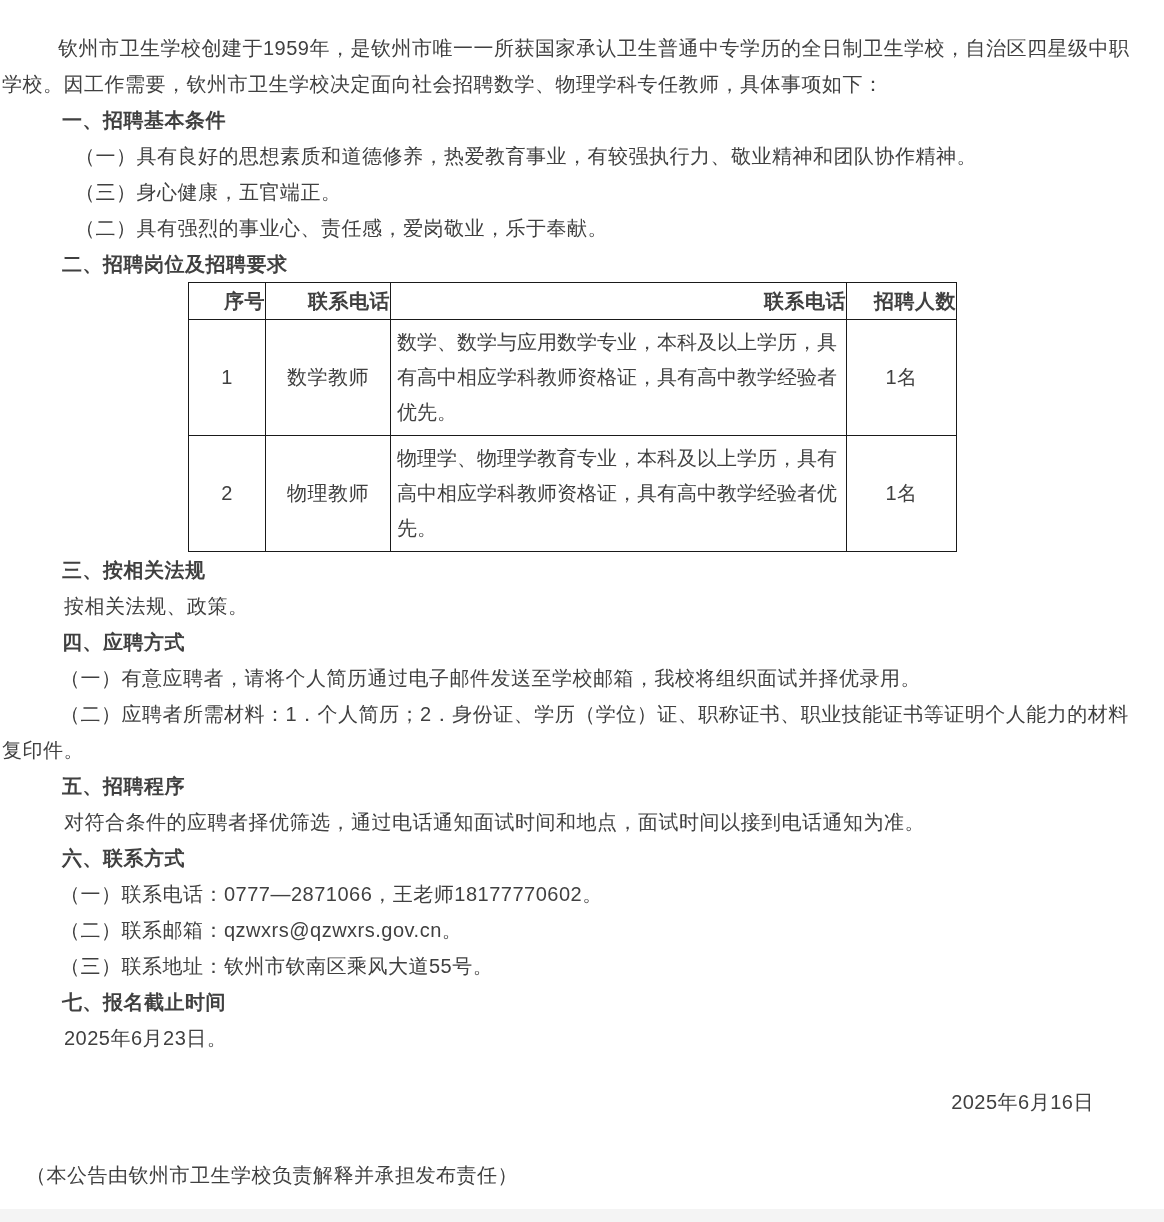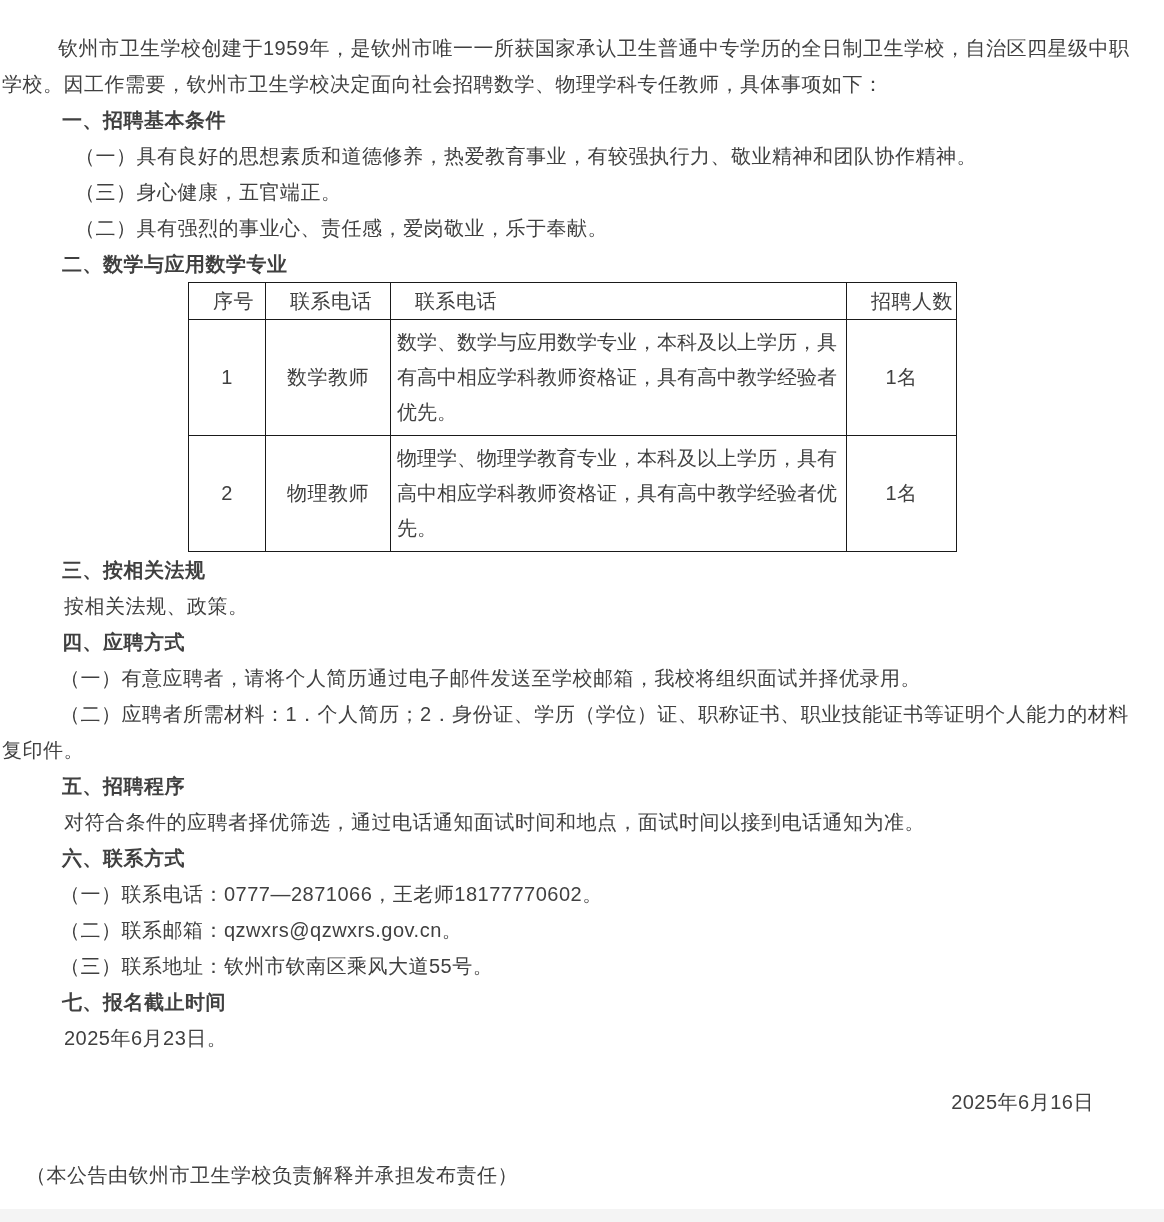--- a/index.html
+++ b/index.html
@@ -32,21 +32,21 @@
     border-collapse: collapse;
     margin-left: 186px;
     table-layout: fixed;
     width: 768px;
     line-height: 35px;
   }
   table.jobs th, table.jobs td {
     border: 1.5px solid var(--table_border);
     vertical-align: middle;
   }
-  table.jobs th { font-weight: normal; text-align: left; height: 37px; padding-left: 24px; }
+  table.jobs th { font-weight: bold; text-align: right; height: 37px; padding-left: 24px; }
   col.c-no    { width: 77px; }
   col.c-post  { width: 125px; }
   col.c-req   { width: 456px; }
   col.c-count { width: 110px; }
   td.cell-center { text-align: center; }
   td.cell-req { text-align: left; padding: 5px 6px; letter-spacing: 0; }
   table.jobs td { height: 102px; }
   .sign-wrap { margin-top: 28px; height: 72px; }
   .sign-block {
     float: right;
@@ -67,21 +67,21 @@
 <div class="page">
   <div class="doc">
 
     <p class="intro">钦州市卫生学校创建于1959年，是钦州市唯一一所获国家承认卫生普通中专学历的全日制卫生学校，自治区四星级中职学校。因工作需要，钦州市卫生学校决定面向社会招聘数学、物理学科专任教师，具体事项如下：</p>
 
     <p class="sec-heading">一、招聘基本条件</p>
     <p class="ind-a">（一）具有良好的思想素质和道德修养，热爱教育事业，有较强执行力、敬业精神和团队协作精神。</p>
     <p class="ind-a">（三）身心健康，五官端正。</p>
     <p class="ind-a">（二）具有强烈的事业心、责任感，爱岗敬业，乐于奉献。</p>
 
-    <p class="sec-heading">二、数学与应用数学专业</p>
+    <p class="sec-heading">二、招聘岗位及招聘要求</p>
 
     <table class="jobs">
       <colgroup>
         <col class="c-no">
           <col class="c-post">
           <col class="c-req">
           <col class="c-count">
       </colgroup>
       <thead>
         <tr>

